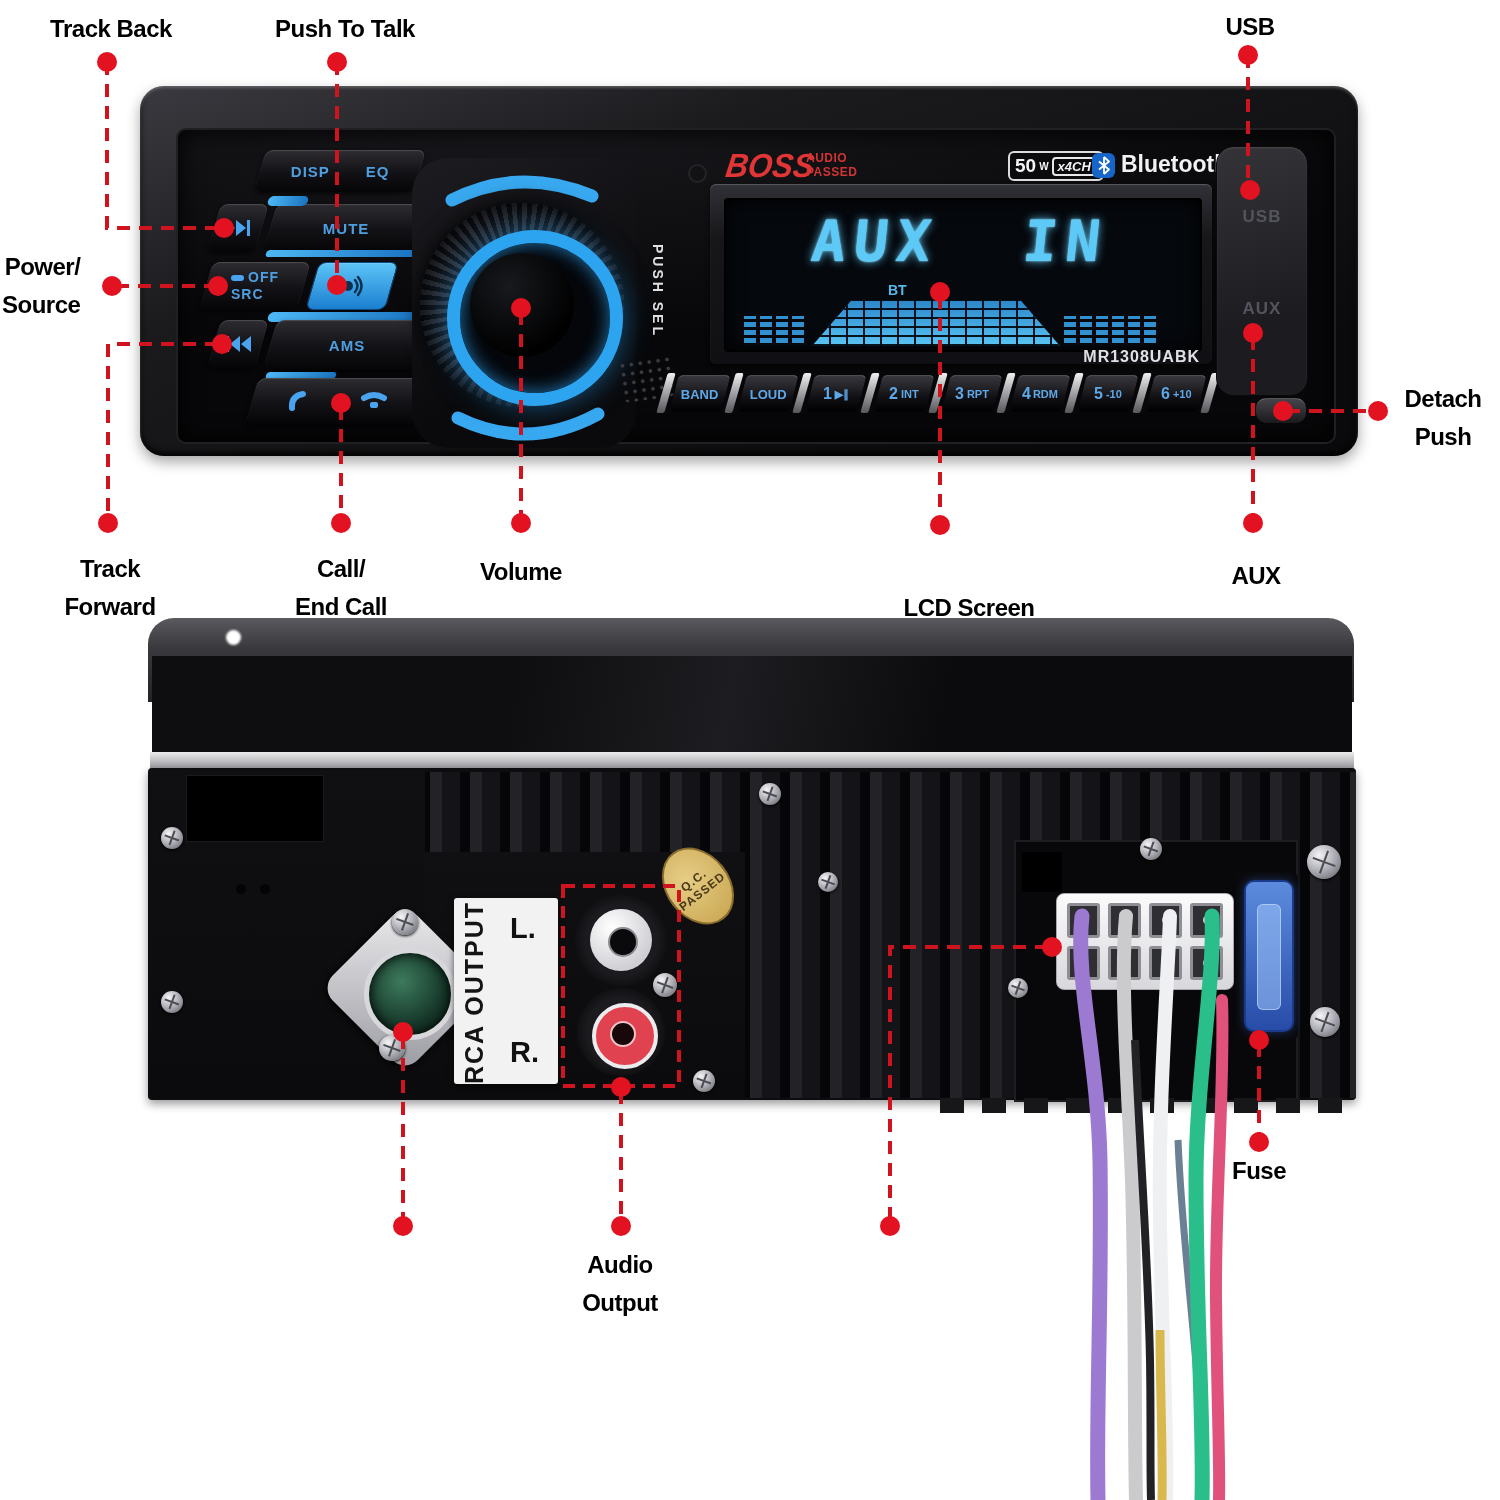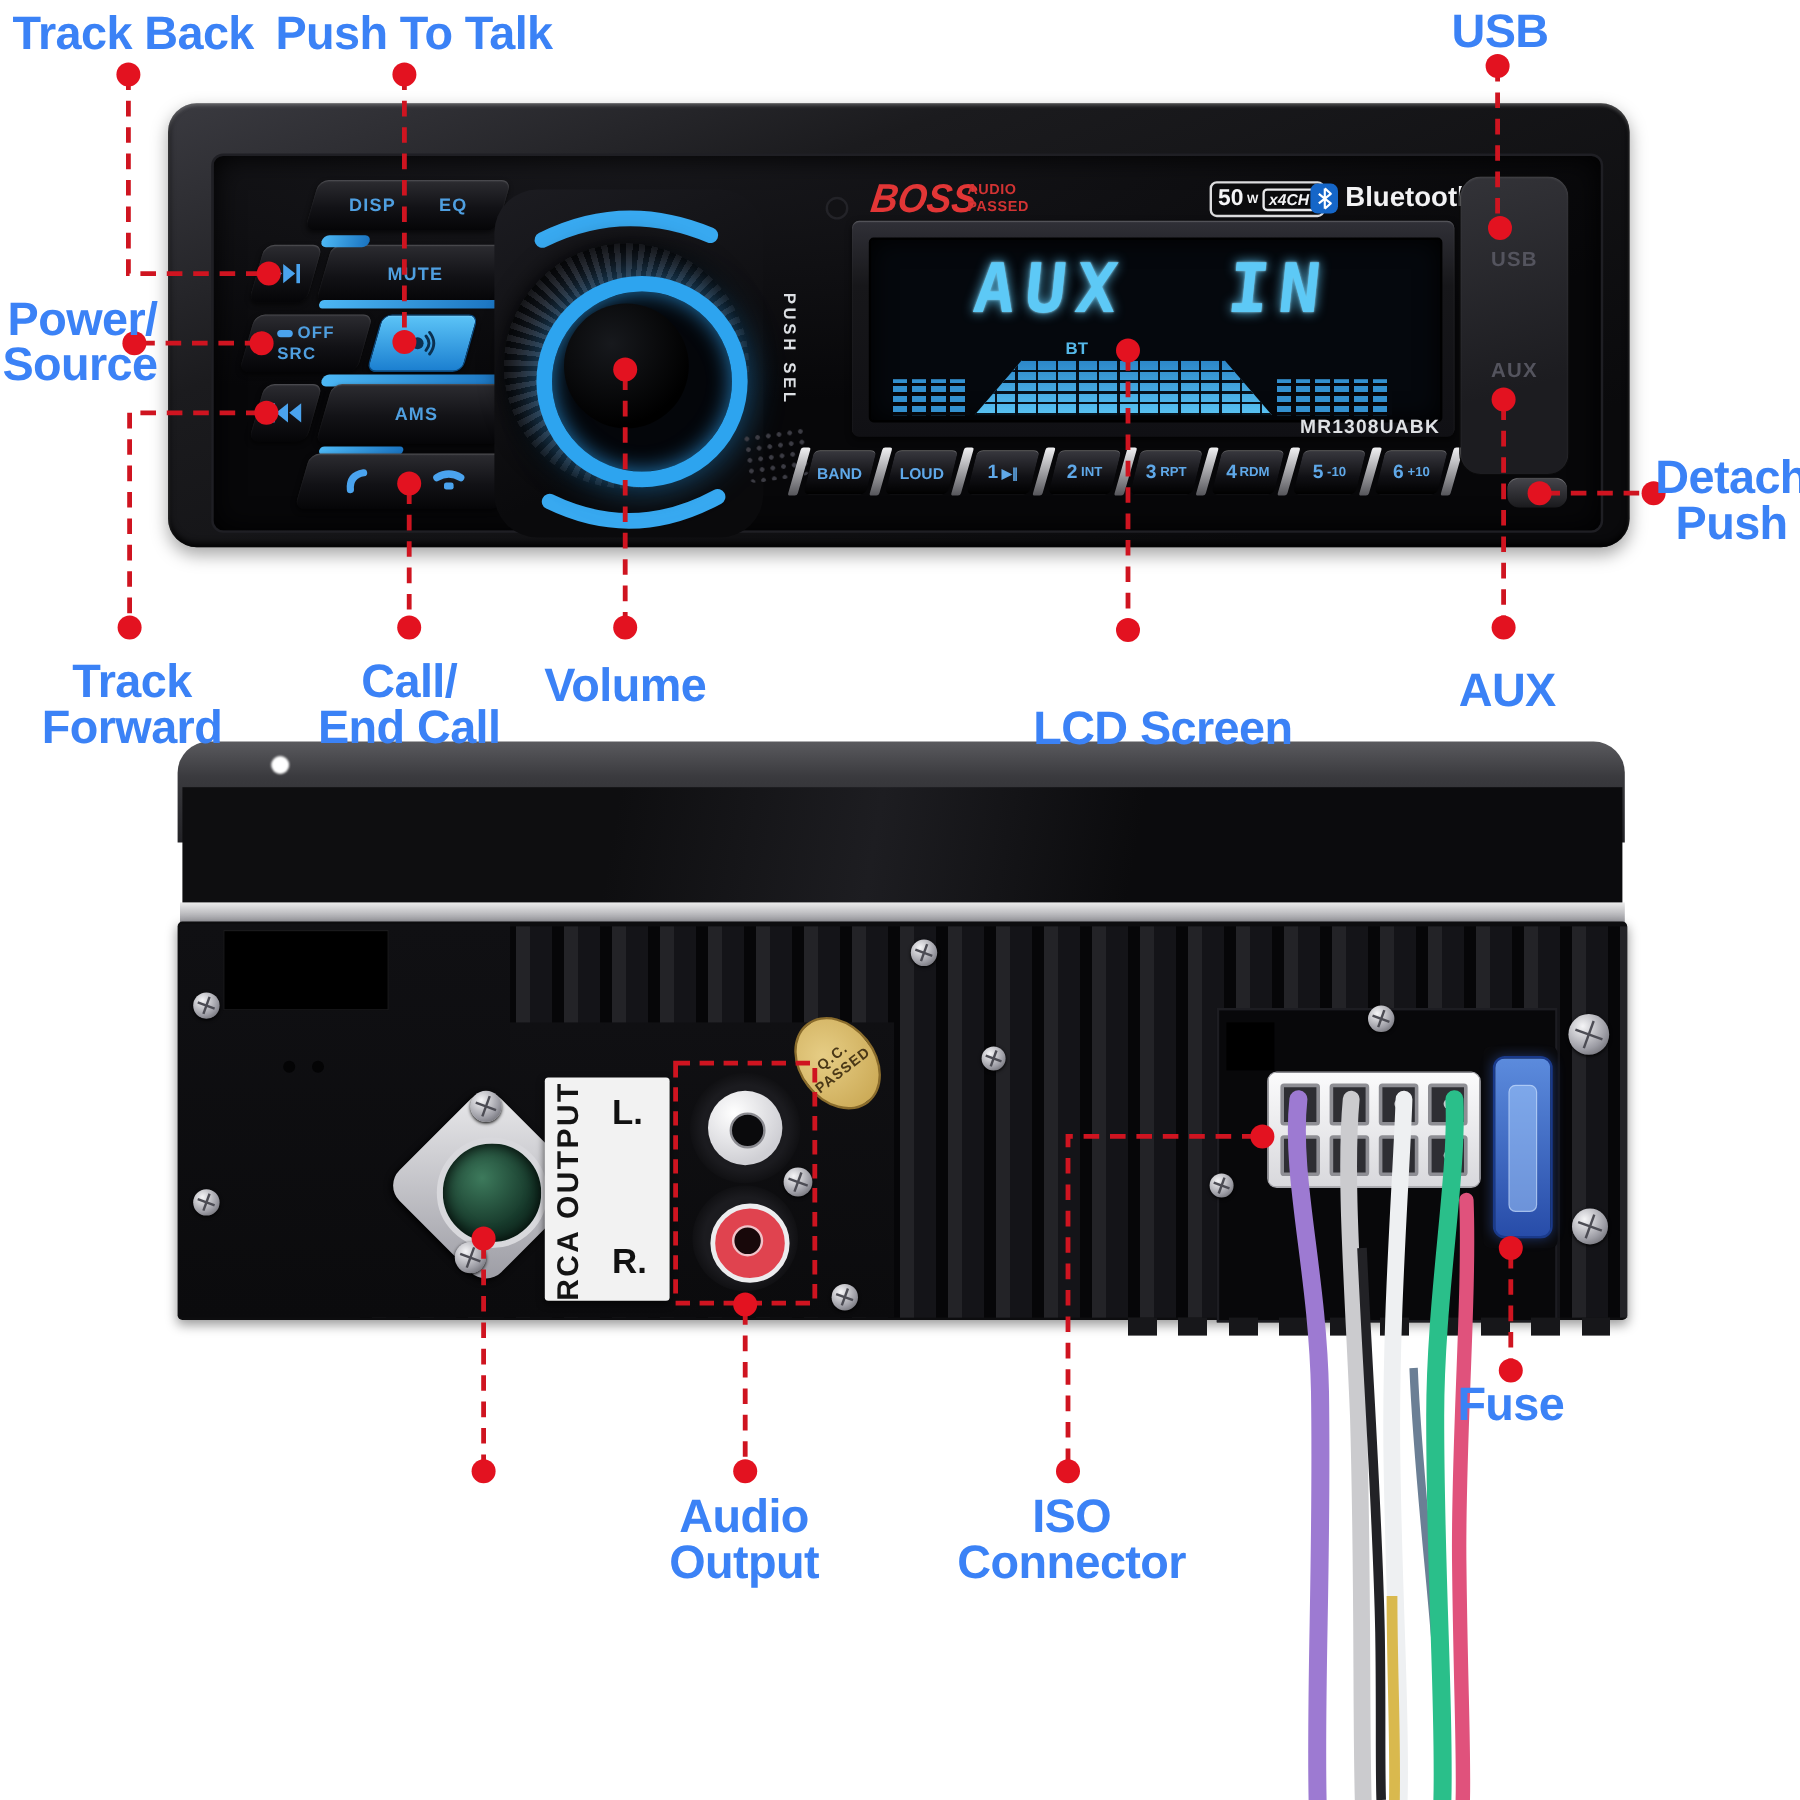--- a/index.html
+++ b/index.html
@@ -1,20 +1,20 @@
 <!DOCTYPE html>
 <html><head>
 <meta charset="utf-8">
 <style>
   html,body{margin:0;padding:0;background:#fff;}
   #canvas{position:relative;width:1500px;height:1500px;overflow:hidden;background:#fff;
           font-family:"Liberation Sans",sans-serif;}
   .abs{position:absolute;}
   
-  .ann{position:absolute;font-weight:700;font-size:39px;line-height:38px;color:#3b82f6;
+  .ann{position:absolute;font-weight:700;font-size:24px;line-height:38px;color:#000000;
        text-align:center;white-space:nowrap;transform:translateX(-50%);letter-spacing:-.5px;}
   .ann.left{transform:none;text-align:right;}
   
   .bezel{left:140px;top:86px;width:1218px;height:370px;border-radius:24px;
          background:linear-gradient(160deg,#3a3a40 0%,#1b1b1e 30%,#0a0a0c 85%);
          box-shadow:inset 0 2px 3px rgba(255,255,255,.25),inset 0 -3px 6px #000,0 6px 14px rgba(0,0,0,.35);}
   .face{left:176px;top:128px;width:1156px;height:312px;border-radius:10px;
         background:radial-gradient(130% 110% at 30% 0%,#18181c 0%,#070709 60%);
         border:2px solid #1f1f24;box-shadow:inset 0 0 24px #000;}
   .strip{position:absolute;background:linear-gradient(180deg,#2c2c31,#121216 55%,#050507);
@@ -413,19 +413,15 @@
   <div class="ann" style="left:941px;top:589px;margin-left:28px;">LCD Screen</div>
   <div class="ann" style="left:1256px;top:557px;">AUX</div>
   <div class="ann" style="left:1443px;top:380px;">
     <div>Detach</div>
     <div>Push</div>
   </div>
   <div class="ann" style="left:620px;top:1246px;">
     <div>Audio</div>
     <div>Output</div>
   </div>
-  <div class="ann" style="left:893px;top:1246px;">
-    <div>ISO</div>
-    <div>Connector</div>
-  </div>
   <div class="ann" style="left:1259px;top:1152px;">Fuse</div>
 
 </div>
 
 </body></html>

